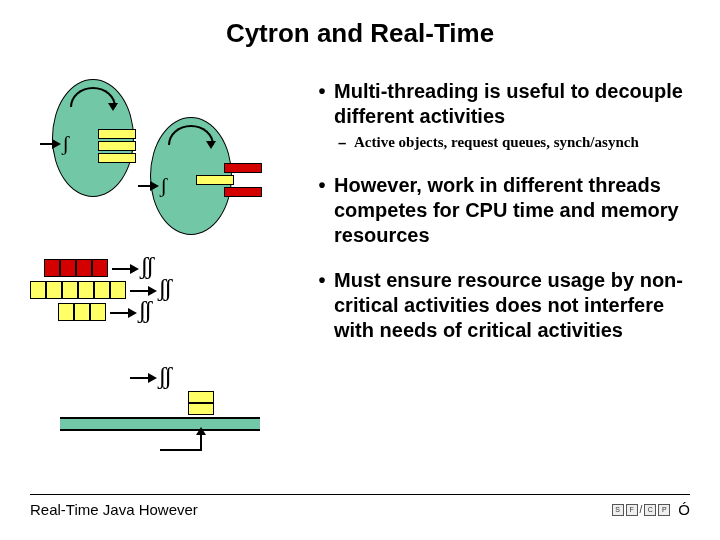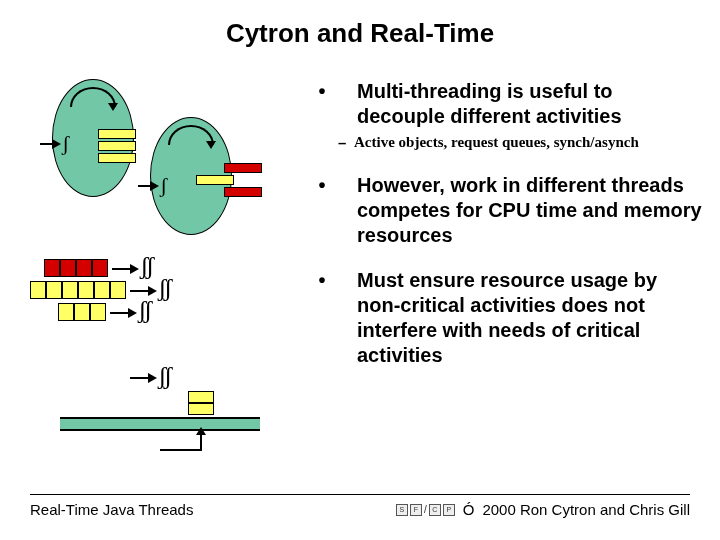--- a/index.html
+++ b/index.html
@@ -34,21 +34,21 @@
   .bullet-group { margin-bottom: 20px; }
   .bullet-main {
     display: flex;
     font-size: 20px;
     font-weight: bold;
     color: #000;
     line-height: 1.25;
     margin-bottom: 4px;
   }
   .bullet-main .dot { width: 24px; flex-shrink: 0; text-align: center; }
-  .bullet-main .txt { flex: 1; margin-left: 23px; }
+  .bullet-main .txt { flex: 1; }
   .bullet-sub {
     display: flex;
     font-size: 15px;
     font-weight: bold;
     color: #000;
     line-height: 1.3;
     margin-left: 28px;
   }
   .bullet-sub .dash { width: 16px; flex-shrink: 0; }
   .bullet-sub .txt { flex: 1; font-family: Liberation Serif, serif; }
@@ -276,26 +276,25 @@
       <div class="bullet-main">
         <span class="dot">•</span>
         <span class="txt">Must ensure resource usage by non-critical activities does not interfere with needs of critical activities</span>
       </div>
     </div>
   </div>
 </div>
 
 <div class="footer">
   <div class="footer-left">
-    <span>Real-Time </span><span class="underline">Java </span><span>Threads</span>
+    <span>Real-Time </span><span class="underline">Java </span><span>However</span>
   </div>
   <div class="footer-right">
     <span class="logos">
       <span class="logobox">S</span>
       <span class="logobox">F</span>
       <span class="logoslash">/</span>
       <span class="logobox">C</span>
       <span class="logobox">P</span>
     </span>
     <span>Ó</span>
-    <span>2000 Ron Cytron and Chris Gill</span>
   </div>
 </div>
 
 </body></html>

